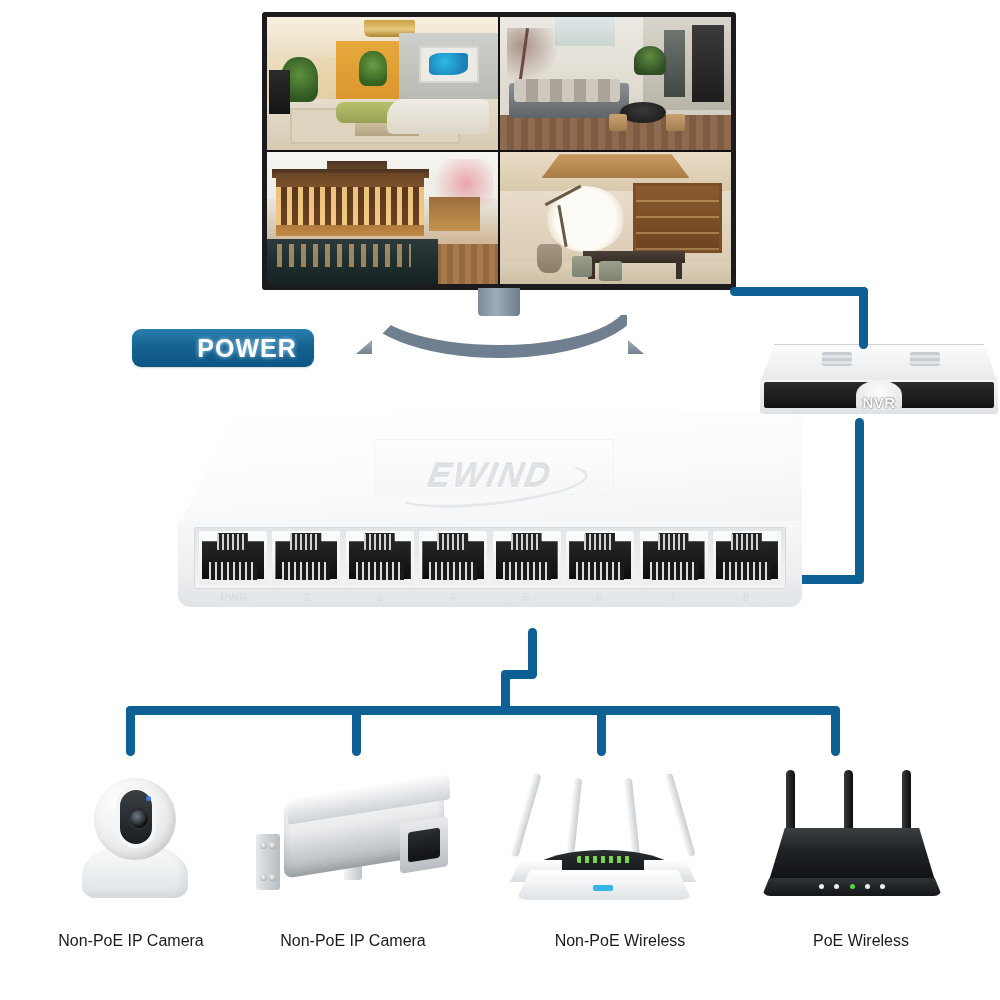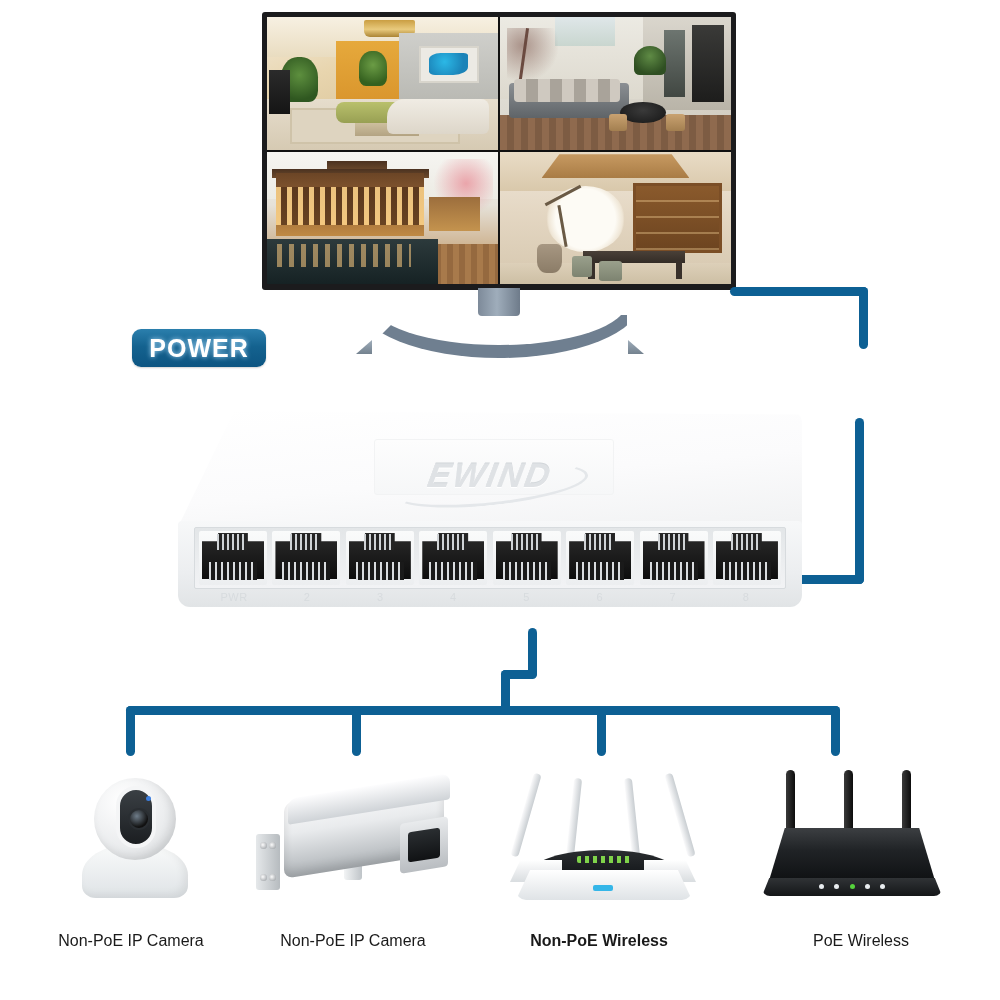--- a/index.html
+++ b/index.html
@@ -208,20 +208,21 @@
     background: linear-gradient(180deg,#2b7fad 0%,#14628f 46%,#0d5582 100%);
     color: #ffffff;
     font-size: 25px;
     font-weight: bold;
     letter-spacing: 1px;
     display: flex;
     align-items: center;
     justify-content: center;
     text-shadow: 0 0 5px rgba(180,225,255,.9);
     box-shadow: 0 1px 2px rgba(0,0,0,.18);
+    padding-left: 48px;
   }
 
   
   .nvr {
     position: absolute;
     left: 760px;
     top: 344px;
     width: 238px;
     height: 72px;
   }
@@ -641,20 +642,30 @@
   </div>
   <div class="stand-neck"></div>
   <div class="stand-arc"></div>
   <div class="stand-foot-l"></div>
   <div class="stand-foot-r"></div>
 
   <div class="power-badge">
     <span>POWER</span>
   </div>
 
+  <div class="nvr">
+    <div class="nvr-top"></div>
+    <div class="nvr-vent1"></div>
+    <div class="nvr-vent2"></div>
+    <div class="nvr-front">
+      <div class="nvr-panel"></div>
+      <div class="nvr-notch"></div>
+      <div class="nvr-label">NVR</div>
+    </div>
+  </div>
 
   <div class="line h" style="left:730px; top:287px; width:138px;"></div>
   <div class="line v" style="left:859px; top:287px; height:62px;"></div>
 
   <div class="line v" style="left:855px; top:418px; height:166px;"></div>
   <div class="line h" style="left:793px; top:575px; width:71px;"></div>
 
   <div class="line v" style="left:528px; top:628px; height:50px;"></div>
   <div class="line h" style="left:501px; top:670px; width:36px;"></div>
   <div class="line v" style="left:501px; top:670px; height:42px;"></div>
@@ -777,16 +788,16 @@
       <span class="br-led"></span>
       <span class="br-led"></span>
       <span class="br-led green"></span>
       <span class="br-led"></span>
       <span class="br-led"></span>
     </div>
   </div>
 
   <div class="dev-label" style="left:36px; width:190px;">Non-PoE IP Camera</div>
   <div class="dev-label" style="left:258px; width:190px;">Non-PoE IP Camera</div>
-  <div class="dev-label" style="left:504px; width:190px;font-weight:bold;">Non-PoE Wireless</div>
+  <div class="dev-label" style="left:525px; width:190px;">Non-PoE Wireless</div>
   <div class="dev-label" style="left:766px; width:190px;">PoE Wireless</div>
 
 </div>
 
 </body></html>

